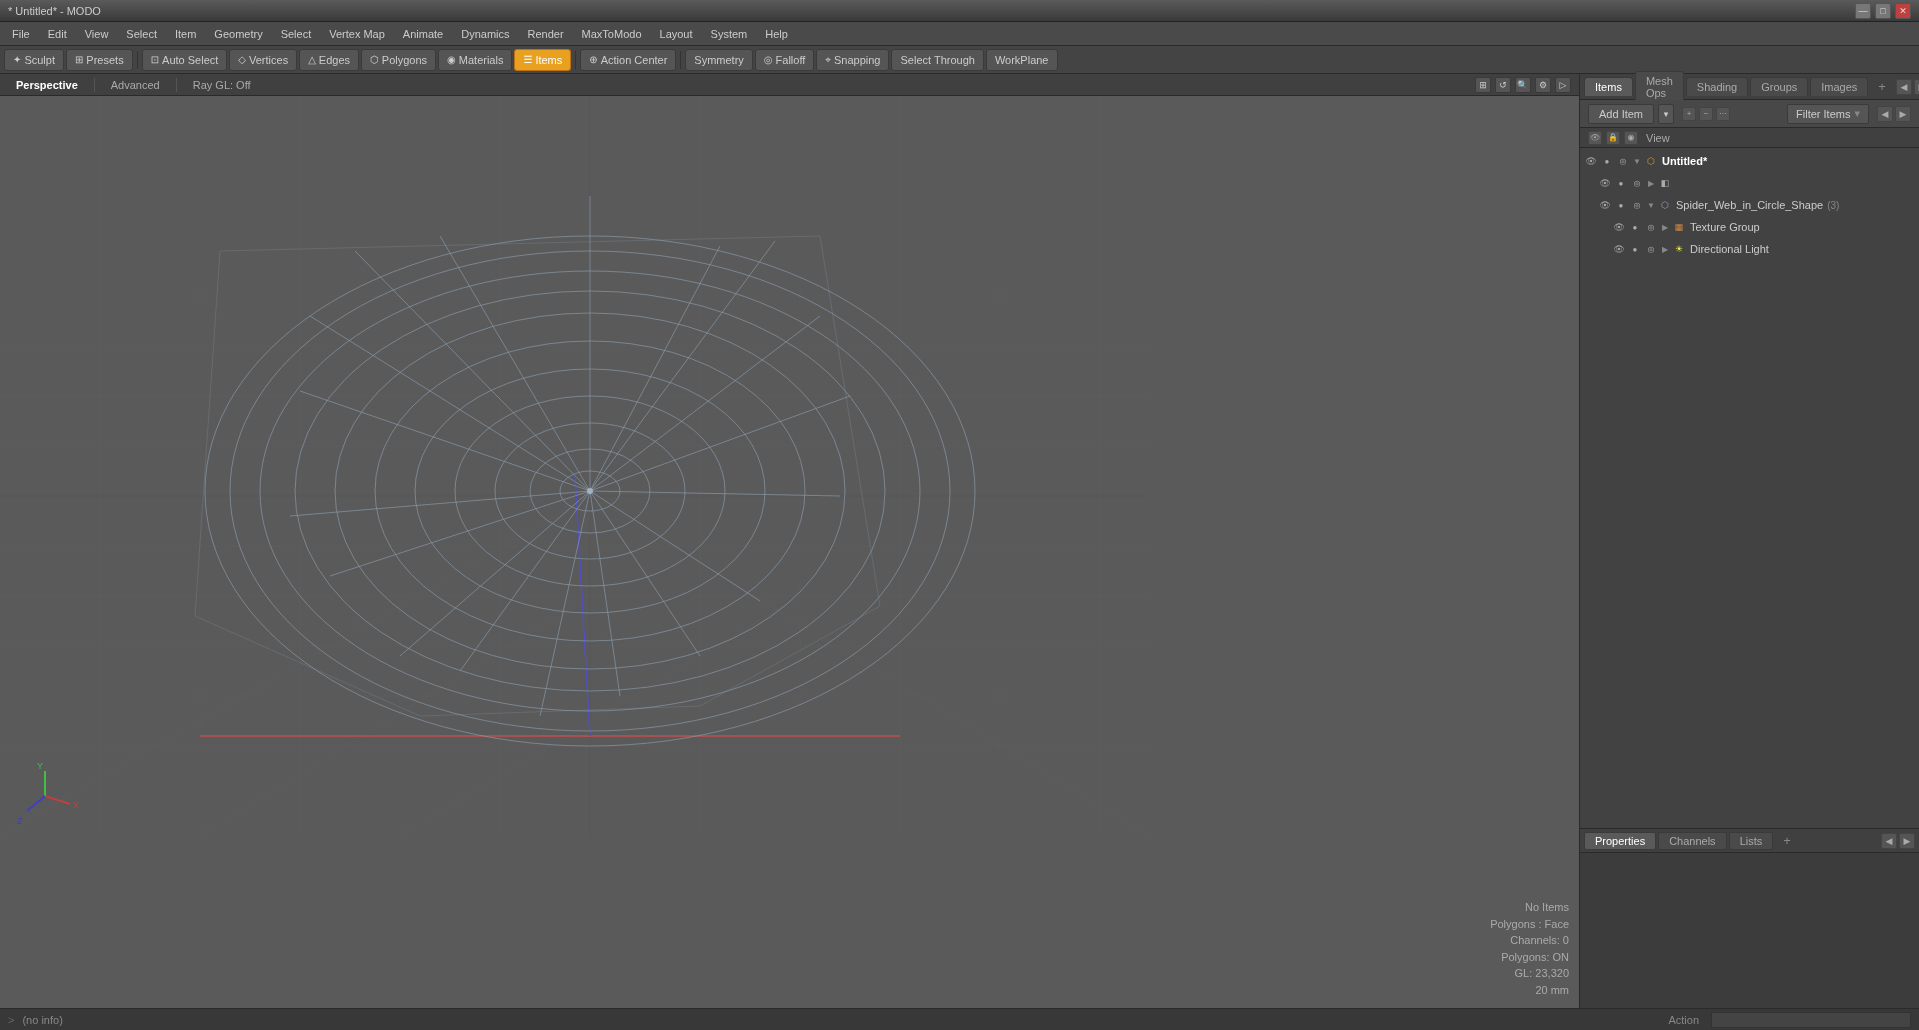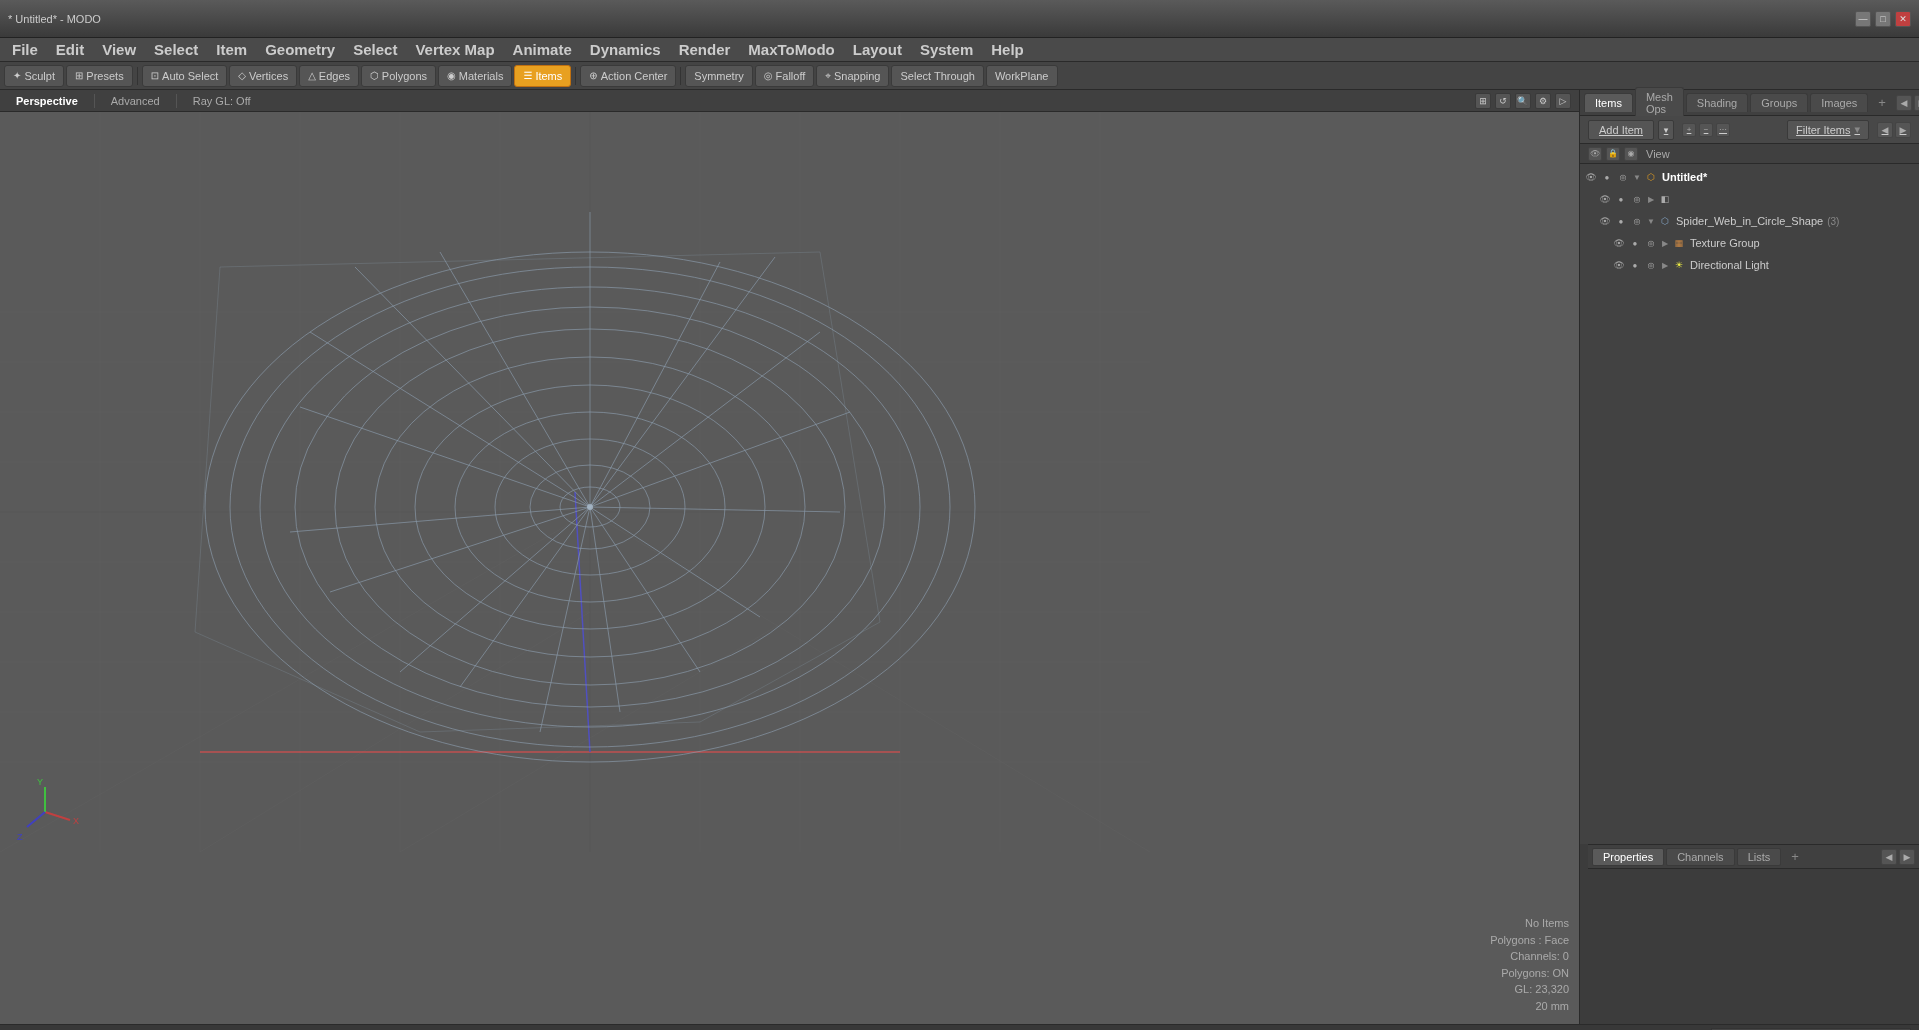--- a/index.html
+++ b/index.html
@@ -9,21 +9,21 @@
       background: #3c3c3c;
       font-family: Arial, sans-serif;
       font-size: 11px;
       color: #ccc;
       overflow: hidden;
       user-select: none;
     }
 
     
     #titlebar {
-      height: 38px;
+      height: 22px;
       background: linear-gradient(to bottom, #5a5a5a, #3a3a3a);
       display: flex;
       align-items: center;
       padding: 0 8px;
       justify-content: space-between;
       border-bottom: 1px solid #222;
     }
     #titlebar-controls {
       display: flex;
       gap: 4px;
@@ -50,23 +50,22 @@
       display: flex;
       align-items: center;
       padding: 0 4px;
       border-bottom: 1px solid #2a2a2a;
       gap: 2px;
     }
     .menu-item {
       padding: 2px 8px;
       cursor: pointer;
       color: #ccc;
-      font-size: 15px;
-      border-radius: 2px;
-      font-weight: bold;
+      font-size: 11px;
+      border-radius: 2px;
     }
 
     
     #toolbar {
       height: 28px;
       background: #444;
       display: flex;
       align-items: center;
       padding: 0 4px;
       gap: 2px;
@@ -222,21 +221,20 @@
 
     
     #items-panel-header {
       height: 28px;
       background: #484848;
       display: flex;
       align-items: center;
       padding: 0 8px;
       gap: 4px;
       border-bottom: 1px solid #2a2a2a;
-      text-decoration: underline;
     }
     .items-header-btn {
       height: 20px;
       padding: 0 10px;
       background: #555;
       border: 1px solid #3a3a3a;
       border-radius: 2px;
       color: #ccc;
       font-size: 11px;
       cursor: pointer;
@@ -352,21 +350,20 @@
       margin-left: 2px;
     }
     .indent-1 { margin-left: 14px; }
     .indent-2 { margin-left: 28px; }
 
     
     #bottom-right {
       height: 180px;
       background: #3c3c3c;
       border-top: 1px solid #2a2a2a;
-      margin-left: 8px;
     }
     #bottom-right-tabs {
       height: 24px;
       background: #404040;
       display: flex;
       align-items: center;
       padding: 0 4px;
       gap: 2px;
       border-bottom: 1px solid #2a2a2a;
     }

